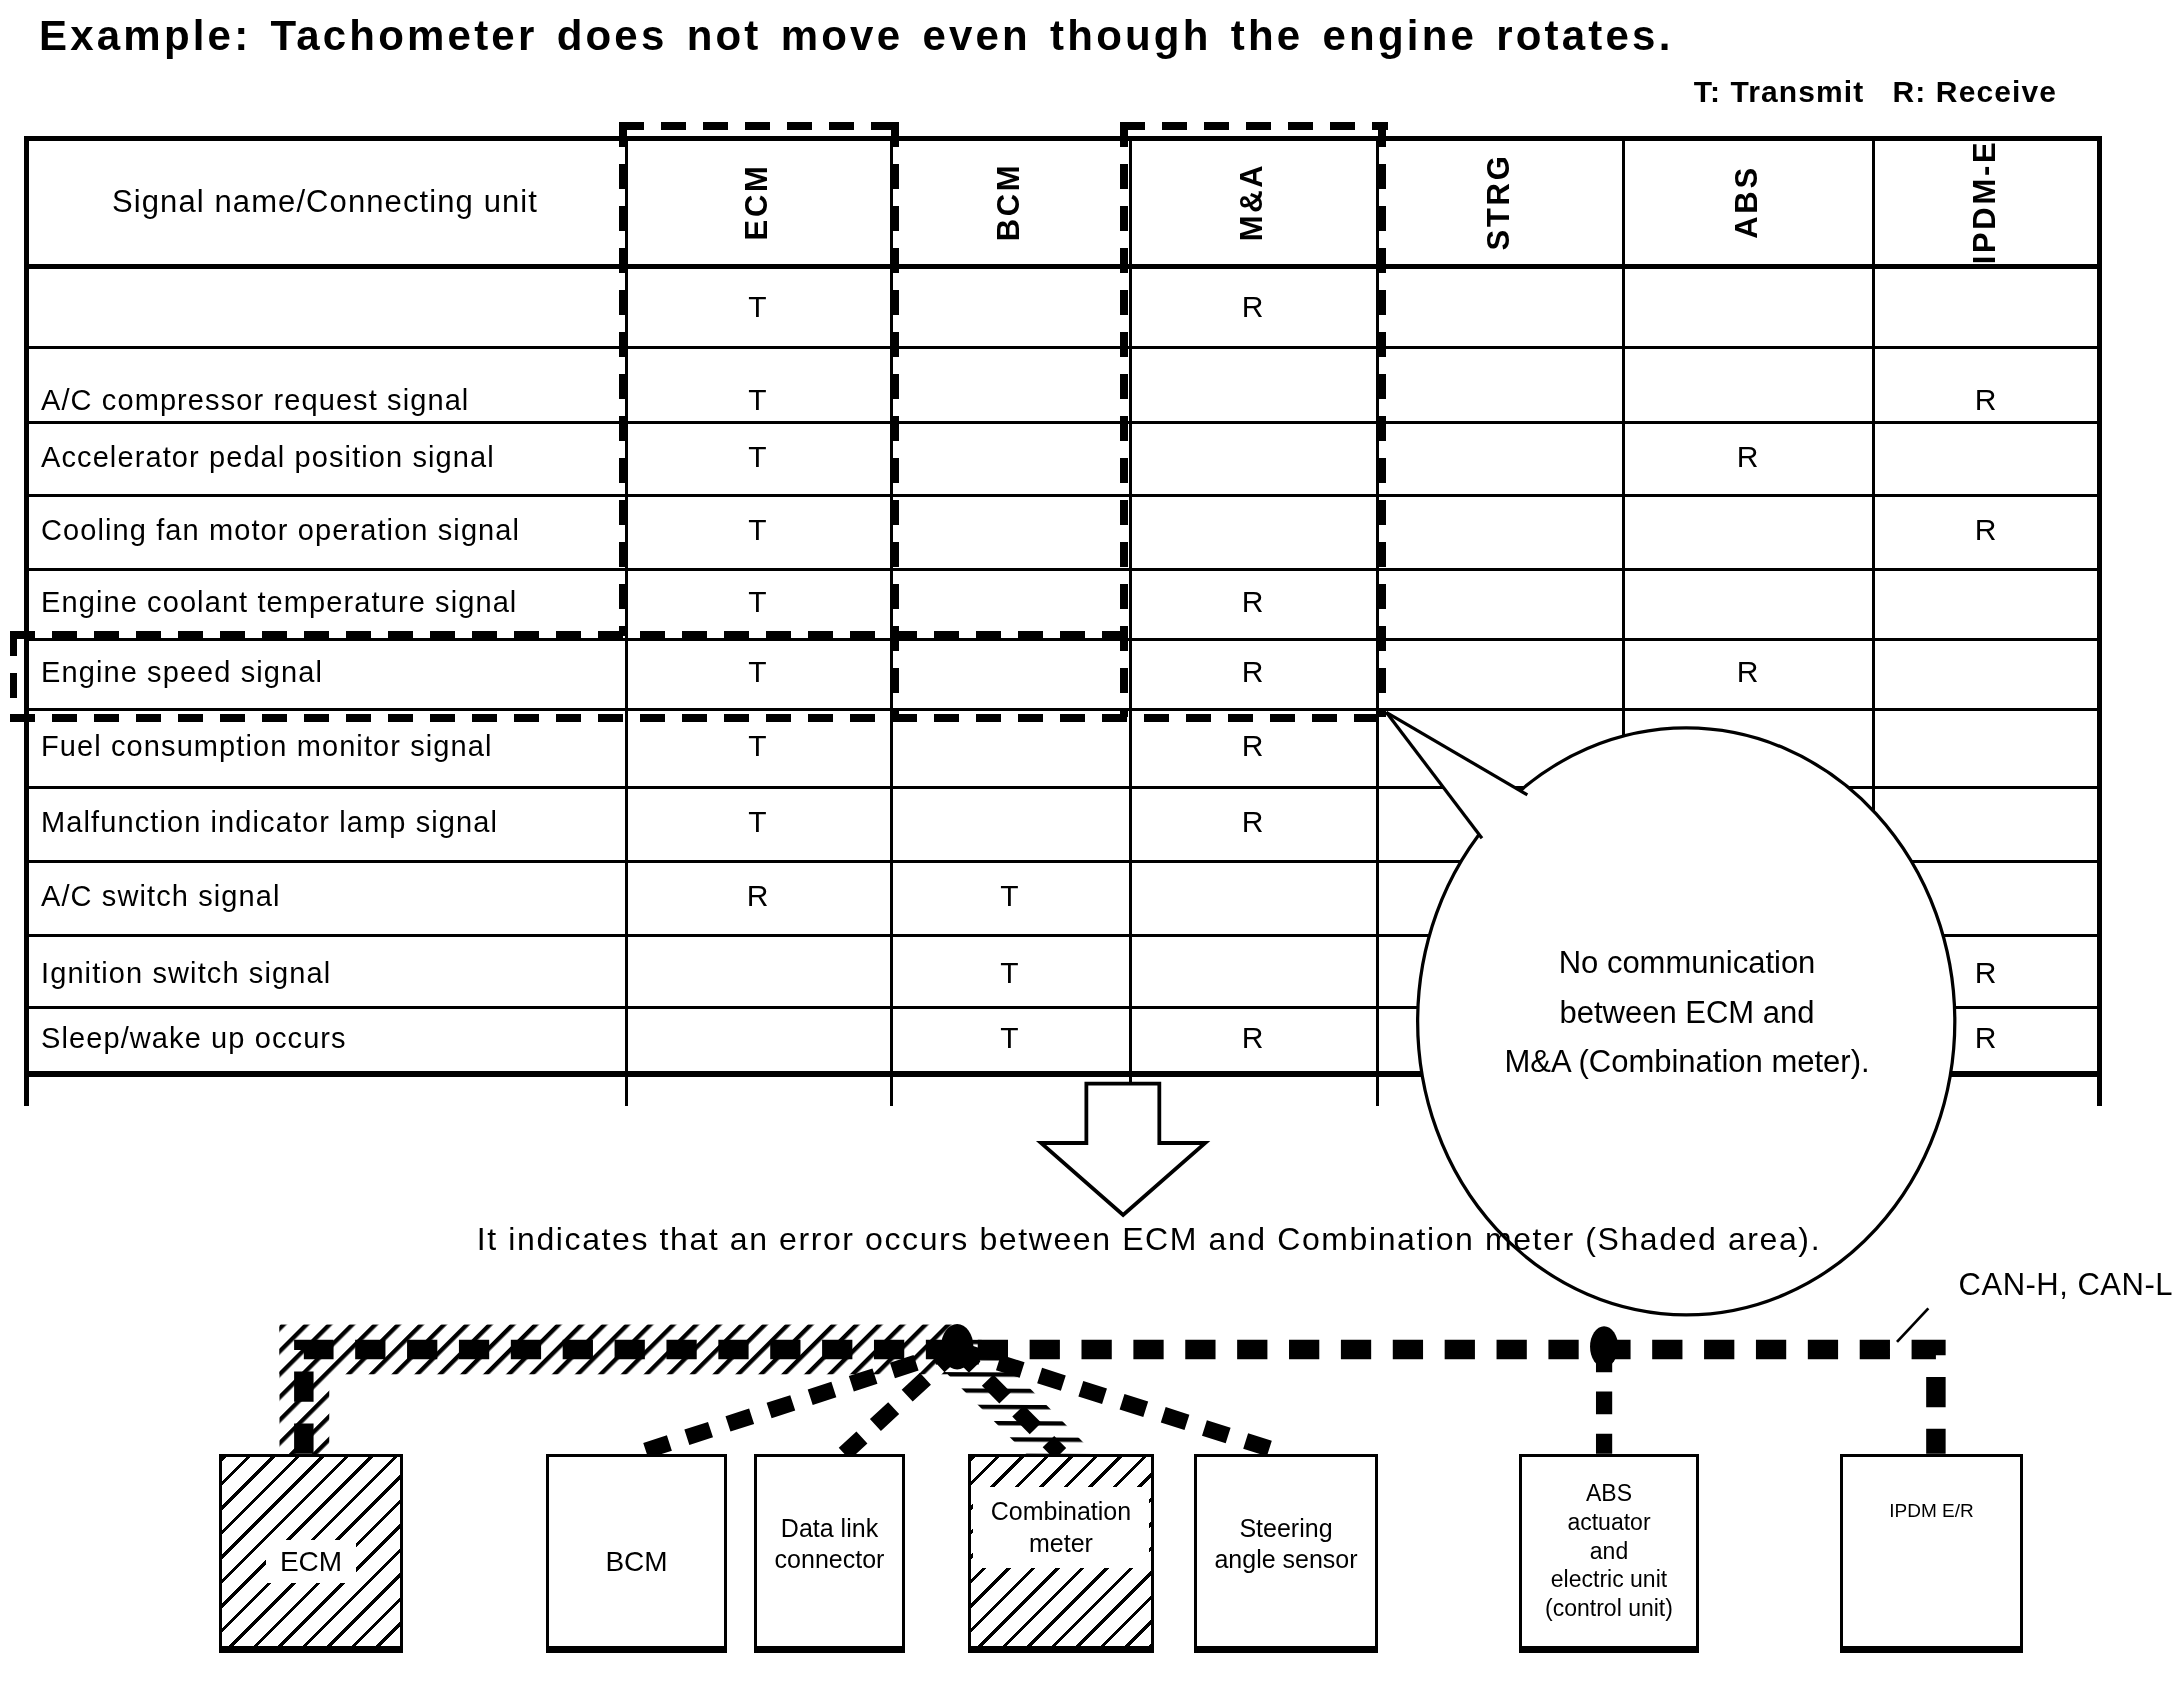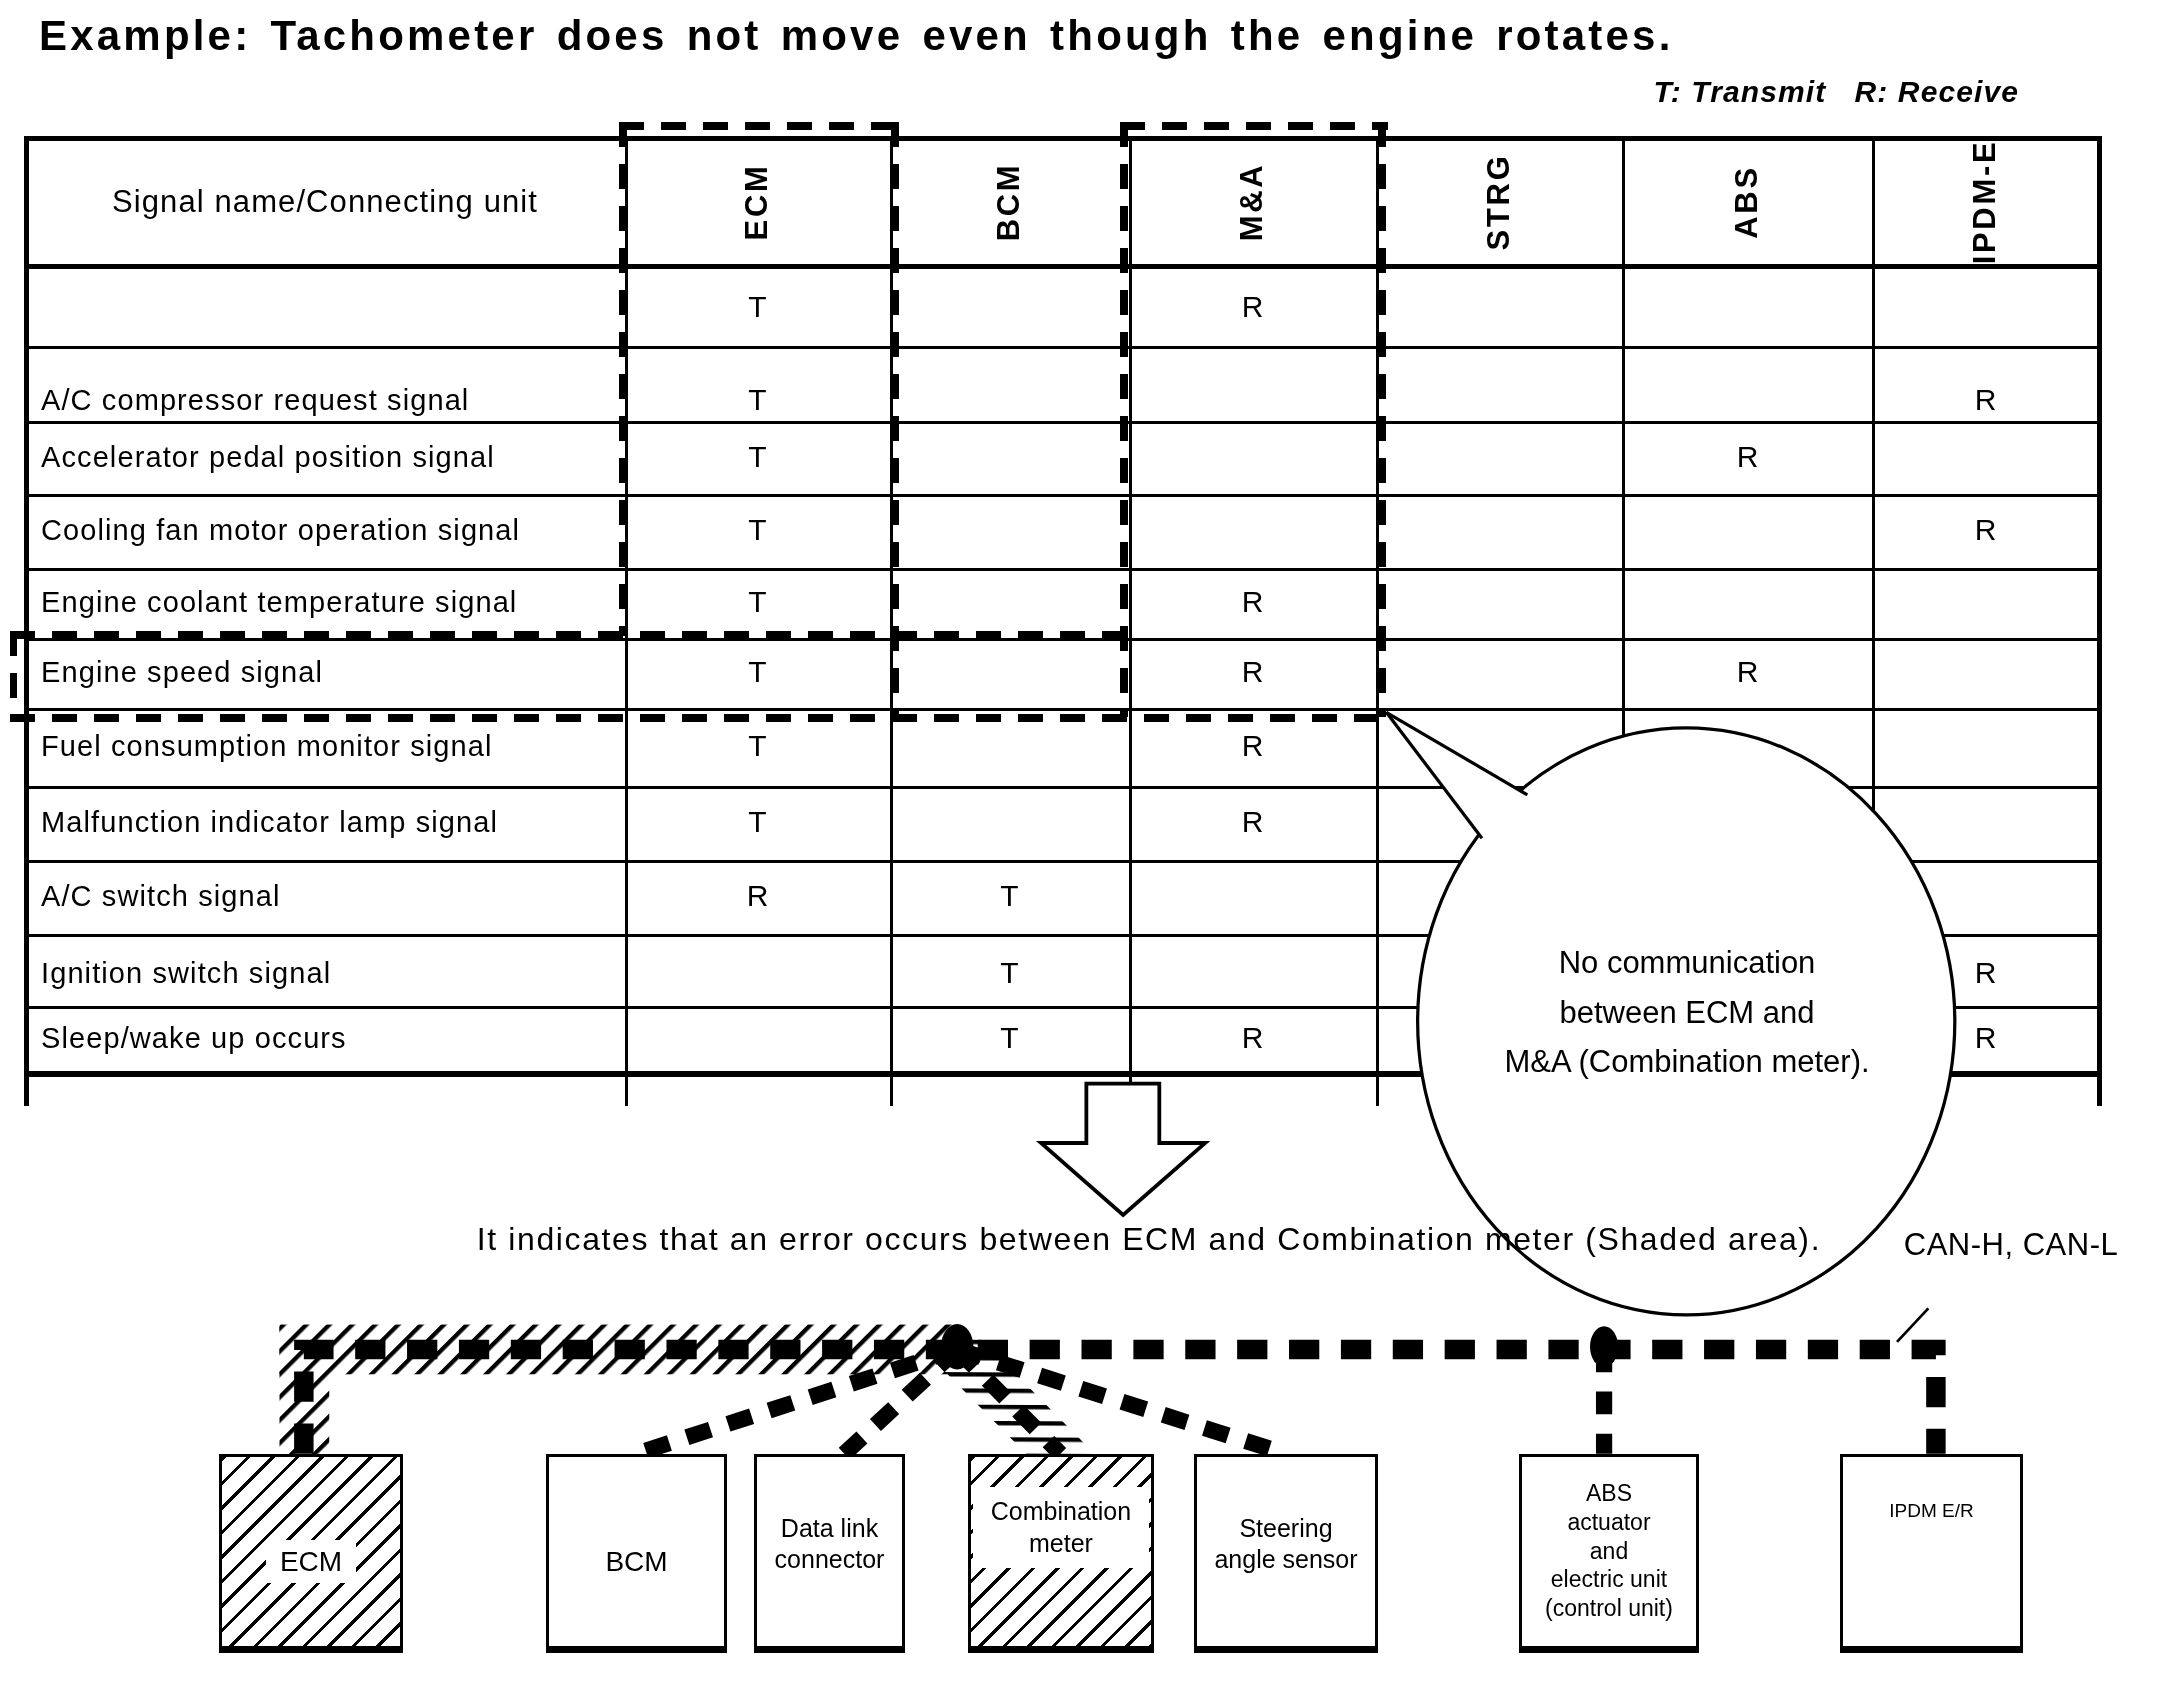--- a/index.html
+++ b/index.html
@@ -2,22 +2,22 @@
 <html style="font-size:8.6px"><head>
 <meta charset="utf-8">
 <style>
   html,body{margin:0;padding:0;background:#fff;}
   #page{position:relative;width:2183px;height:1698px;background:#fff;overflow:hidden;
         font-family:"Liberation Sans",sans-serif;color:#000;}
 
   
   .title{position:absolute;left:39px;top:12px;font-size:42px;font-weight:bold;
          letter-spacing:3.2px;word-spacing:4.3px;white-space:nowrap;}
-  .legend{position:absolute;left:1381px;top:75px;width:638px;text-align:right;
-          font-size:30px;font-weight:bold;letter-spacing:1.1px;white-space:pre;font-style:italic;}
+  .legend{position:absolute;left:1419px;top:75px;width:638px;text-align:right;
+          font-size:30px;font-weight:bold;letter-spacing:1.1px;white-space:pre;}
   .corner-label{position:absolute;left:325px;top:202px;transform:translate(-50%,-50%);
           font-size:31px;letter-spacing:1.1px;white-space:nowrap;}
   .colhead{position:absolute;top:202px;transform:translate(-50%,-50%) rotate(-90deg);
           font-size:31px;font-weight:bold;letter-spacing:2.7px;white-space:nowrap;}
 
   
   .gl{position:absolute;background:#000;display:block;}
   .trow{position:absolute;left:0;width:2097px;}
   .rlabel{position:absolute;left:41px;top:50%;transform:translateY(-52%);
           font-size:29px;letter-spacing:1.1px;white-space:nowrap;}
@@ -31,22 +31,22 @@
   .dashV{position:absolute;width:7.6px;
          background:repeating-linear-gradient(180deg,#000 0 25px,transparent 25px 42px);}
 
   
   #overlay{position:absolute;left:0;top:0;z-index:6;}
 
   .bubble-text{position:absolute;left:1449px;top:938px;width:476px;z-index:7;
          font-size:31px;line-height:1.6;text-align:center;white-space:pre-line;}
   .caption{position:absolute;left:165px;top:1221px;width:1968px;z-index:7;
          font-size:32px;letter-spacing:1.6px;text-align:center;white-space:nowrap;}
-  .bus-label{position:absolute;left:1849px;top:1227px;width:324px;z-index:7;
-         font-size:31px;letter-spacing:0.5px;text-align:center;white-space:nowrap;}
+  .bus-label{position:absolute;left:1849px;top:1267px;width:324px;z-index:7;
+         font-size:31px;letter-spacing:0.5px;text-align:right;white-space:nowrap;}
 
   
   .node{position:absolute;top:1454px;height:199px;box-sizing:border-box;z-index:8;
         border:3.2px solid #000;border-bottom-width:7.6px;background:#fff;
         text-align:center;white-space:pre-line;}
   .hatched{background:repeating-linear-gradient(135deg,#000 0 3.2px,#fff 3.2px 17.3px);}
   .node-label{font-size:25px;line-height:1.25;}
   .chip{display:inline-block;background:#fff;padding:5.4px 14px;font-size:28px;}
   .vcenter{display:flex;align-items:center;justify-content:center;height:100%;}
   .strip{position:absolute;left:2.2px;right:2.2px;top:30px;height:81px;background:#fff;

